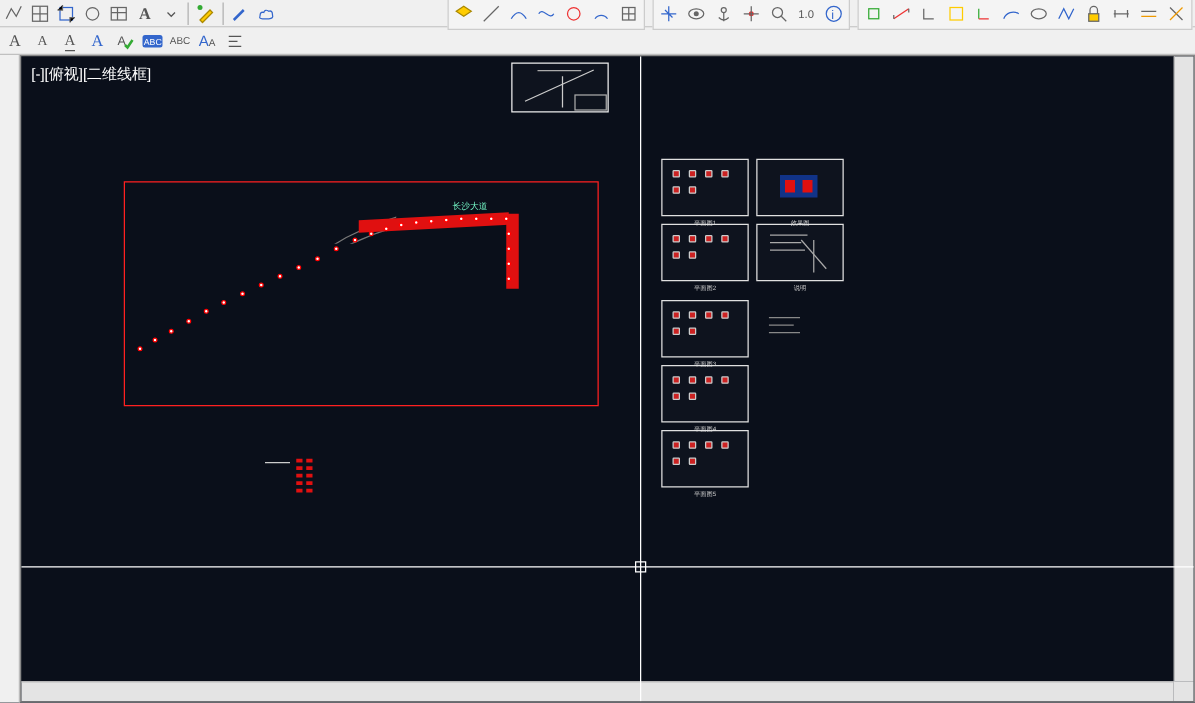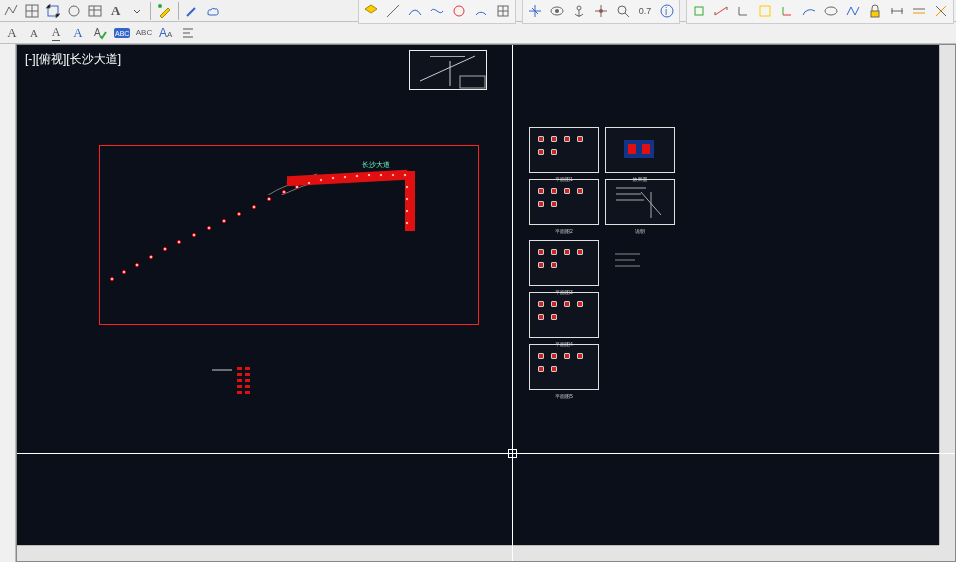--- a/index.html
+++ b/index.html
@@ -310,21 +310,21 @@
           <line x1="2" y1="8" x2="14" y2="8" stroke="#666"></line>
         </svg>
       </div>
     <div class="tool-btn">
         <svg width="16" height="16">
           <circle cx="7" cy="7" r="4" stroke="#666" fill="none"></circle>
           <line x1="10" y1="10" x2="14" y2="14" stroke="#666"></line>
         </svg>
       </div>
     <div class="tool-btn">
-        <span style="font-size:9px;color:#555">0.7</span>
+        <span style="font-size:9px;color:#555">1.0</span>
       </div>
     <div class="tool-btn">
         <svg width="16" height="16">
           <circle cx="8" cy="8" r="6" stroke="#36c" fill="none"></circle>
           <text x="6" y="12" font-size="10" fill="#36c">i</text>
         </svg>
       </div>
   </div>
   <div style="display:flex;gap:2px;padding:2px;background:#f4f4f4;border:1px solid #ccc;margin-left:4px;">
     <div class="tool-btn">
@@ -438,21 +438,21 @@
         <line x1="3" y1="8" x2="10" y2="8" stroke="#555"></line>
         <line x1="3" y1="12" x2="13" y2="12" stroke="#555"></line>
       </svg>
     </div>
 </div>
 
 <div class="left-strip"></div>
 
 <div class="main-area">
 
-  <div class="viewport-label">[-][俯视][长沙大道]</div>
+  <div class="viewport-label">[-][俯视][二维线框]</div>
 
   <div class="title-block">
     <svg width="78" height="40">
         <line x1="10" y1="30" x2="65" y2="5" stroke="#ccc"></line>
         <line x1="40" y1="10" x2="40" y2="35" stroke="#ccc"></line>
         <rect x="50" y="25" width="25" height="12" stroke="#aaa" fill="none"></rect>
       </svg>
   </div>
 
   <div class="selection-rect"></div>

